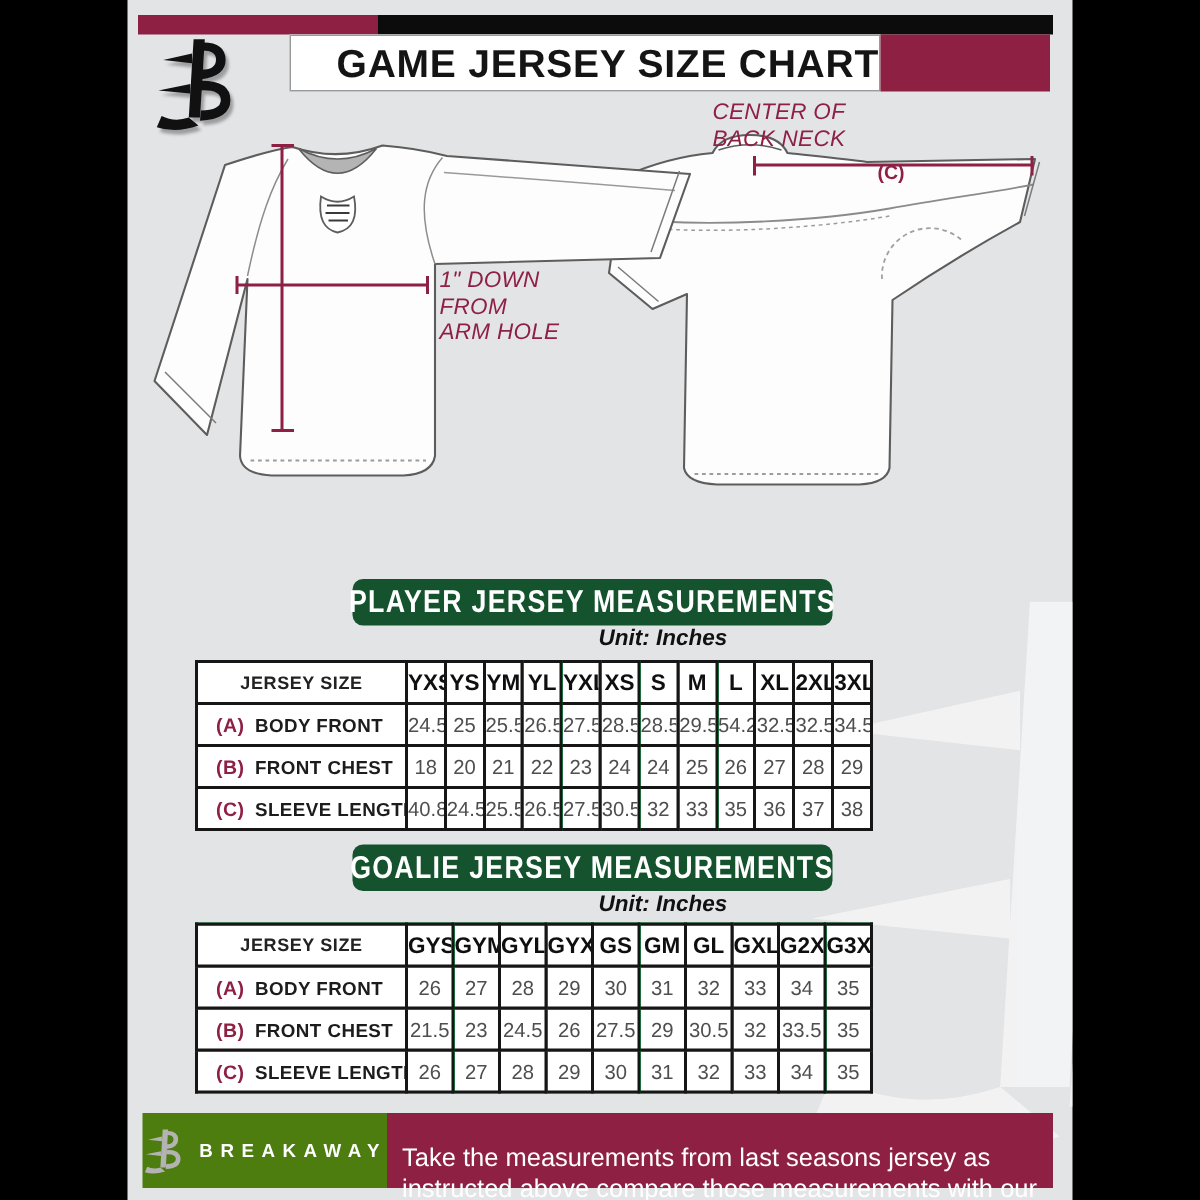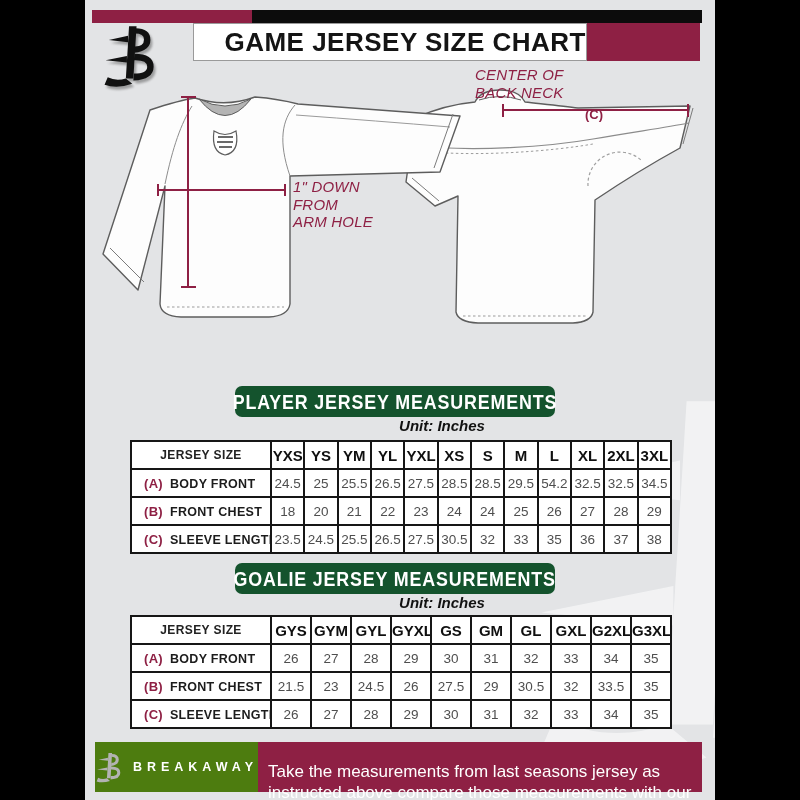--- a/index.html
+++ b/index.html
@@ -49,21 +49,21 @@
     color:#fff;font-weight:bold;font-size:21px;letter-spacing:1px;white-space:nowrap;
     transform:scaleX(.85);transform-origin:center;
   }
   .unit-line{
     left:0;width:620px;text-align:center;color:#111;
     font-style:italic;font-weight:bold;font-size:15px;padding-left:47px;
   }
   
   .size-table{
     position:absolute;left:45px;border-collapse:collapse;table-layout:fixed;
-    width:542px;background:#22c55e;z-index:1;
+    width:452px;background:#22c55e;z-index:1;
   }
   .size-table th,.size-table td{
     border:2px solid #161616;height:26px;text-align:center;vertical-align:middle;
     padding:0;background:#fff;overflow:hidden;
   }
   .corner{font-size:12px;font-weight:bold;letter-spacing:.4px;color:#222;}
   .size-h{font-size:15px;font-weight:bold;color:#0f0f0f;}
   td.val{font-size:13.5px;color:#4e4e4e;}
   .row-label{
     text-align:left !important;padding-left:12px !important;font-size:12.5px;
@@ -211,21 +211,21 @@
       <td class="val">24</td>
       <td class="val">24</td>
       <td class="val">25</td>
       <td class="val">26</td>
       <td class="val">27</td>
       <td class="val">28</td>
       <td class="val">29</td>
     </tr>
     <tr>
       <th class="row-label"><span class="key">(C)</span><span>SLEEVE LENGTH</span></th>
-      <td class="val">23.5</td>
+      <td class="val">40.8</td>
       <td class="val">24.5</td>
       <td class="val">25.5</td>
       <td class="val">26.5</td>
       <td class="val">27.5</td>
       <td class="val">30.5</td>
       <td class="val">32</td>
       <td class="val">33</td>
       <td class="val">35</td>
       <td class="val">36</td>
       <td class="val">37</td>

